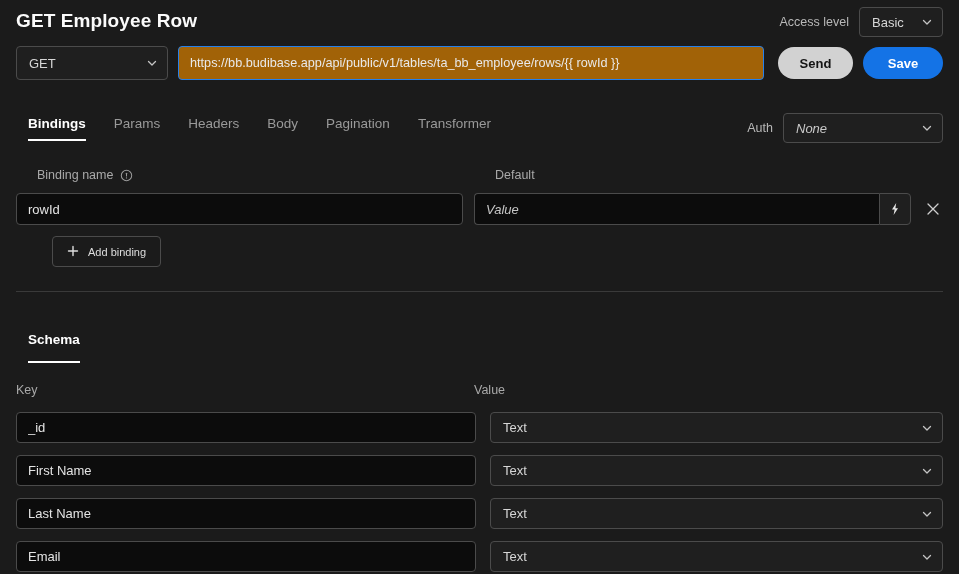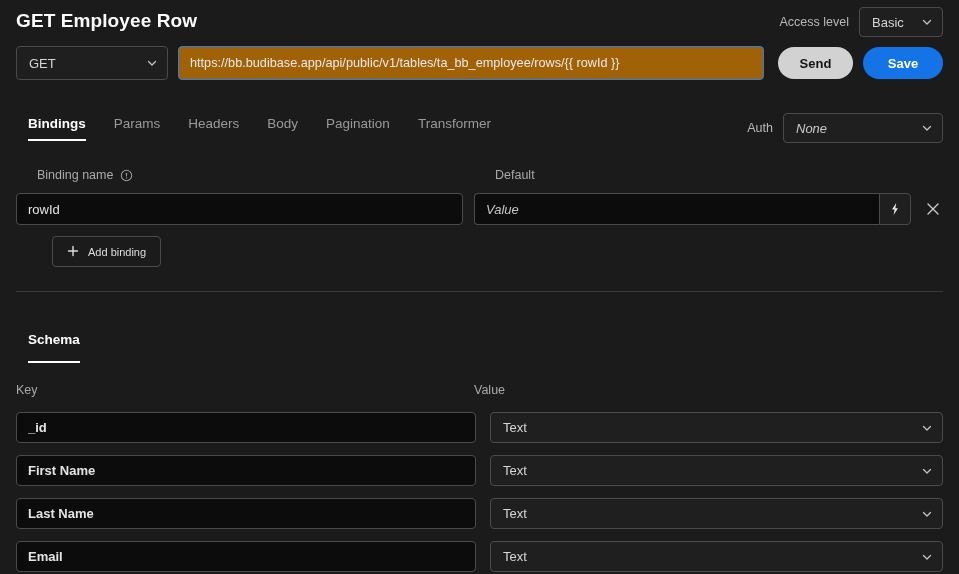--- a/index.html
+++ b/index.html
@@ -172,21 +172,21 @@
     left: 14px; right: 14px; bottom: 0; height: 2px; background: #ffffff;
   }
   .col-key { position: absolute; left: 16px; top: 383px; font-size: 12.5px; color: #a9a9a9; }
   .col-value { position: absolute; left: 474px; top: 383px; font-size: 12.5px; color: #a9a9a9; }
 
   .schema-rows { position: absolute; left: 0; top: 406px; width: 959px; }
   .schema-row {
     position: relative; height: 43px;
     display: flex; align-items: center;
   }
-  .schema-key { position: absolute; left: 16px; width: 460px; height: 31px; font-weight: bold; }
+  .schema-key { position: absolute; left: 16px; width: 460px; height: 31px; }
   .schema-val {
     position: absolute; left: 490px; width: 453px; height: 31px;
   }
 </style>
 </head>
 <body>
 
 <div class="page">
 
   <div class="title">GET Employee Row</div>

